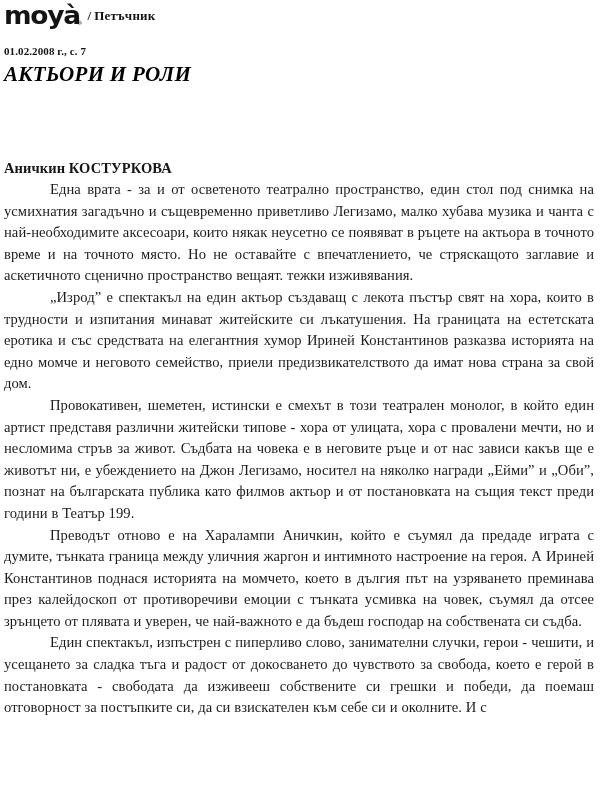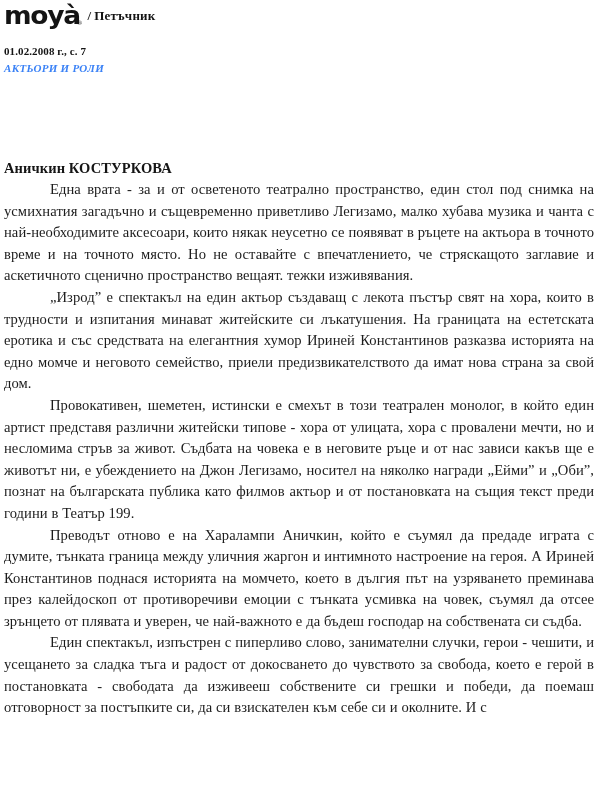--- a/index.html
+++ b/index.html
@@ -84,23 +84,23 @@
   }
 
   
   .rubric {
     position: absolute;
     left: 4px;
     top: 62px;
     font-family: "Liberation Serif", serif;
     font-weight: 700;
     font-style: italic;
-    font-size: 11px;
+    font-size: 21px;
     letter-spacing: 0.3px;
-    color: #3b82f6;
+    color: #000000;
   }
   .article-title {
     position: absolute;
     left: 4px;
     top: 103px;
     font-family: "Liberation Serif", serif;
     font-weight: 700;
     font-size: 17px;
     letter-spacing: 0.2px;
     color: #161616;

